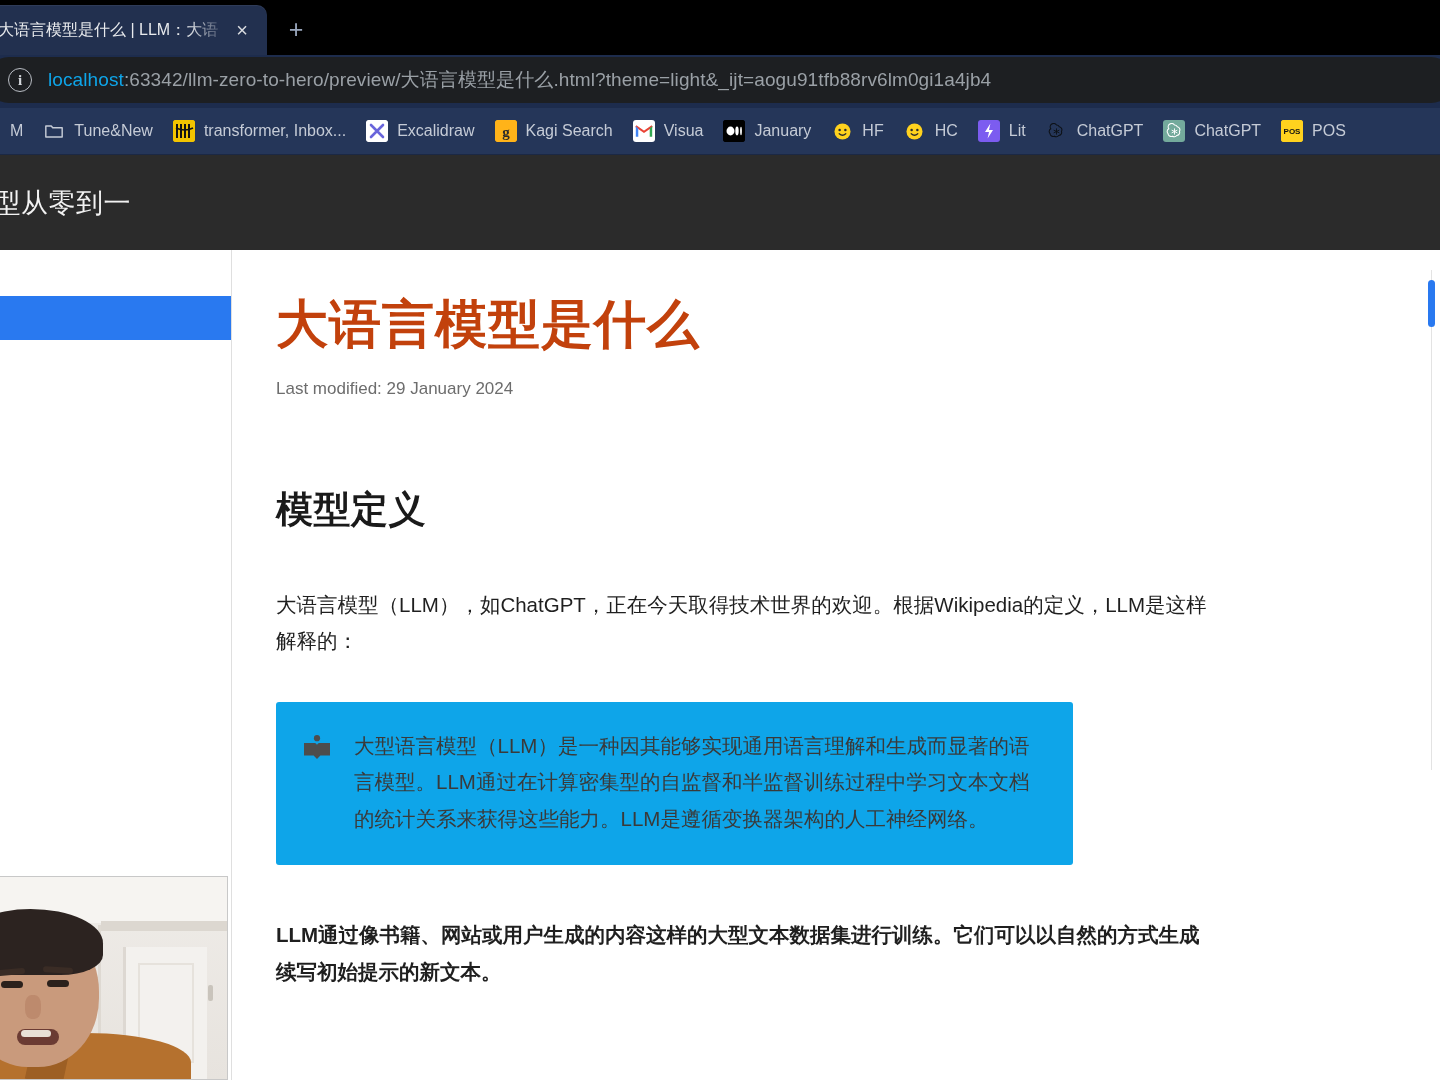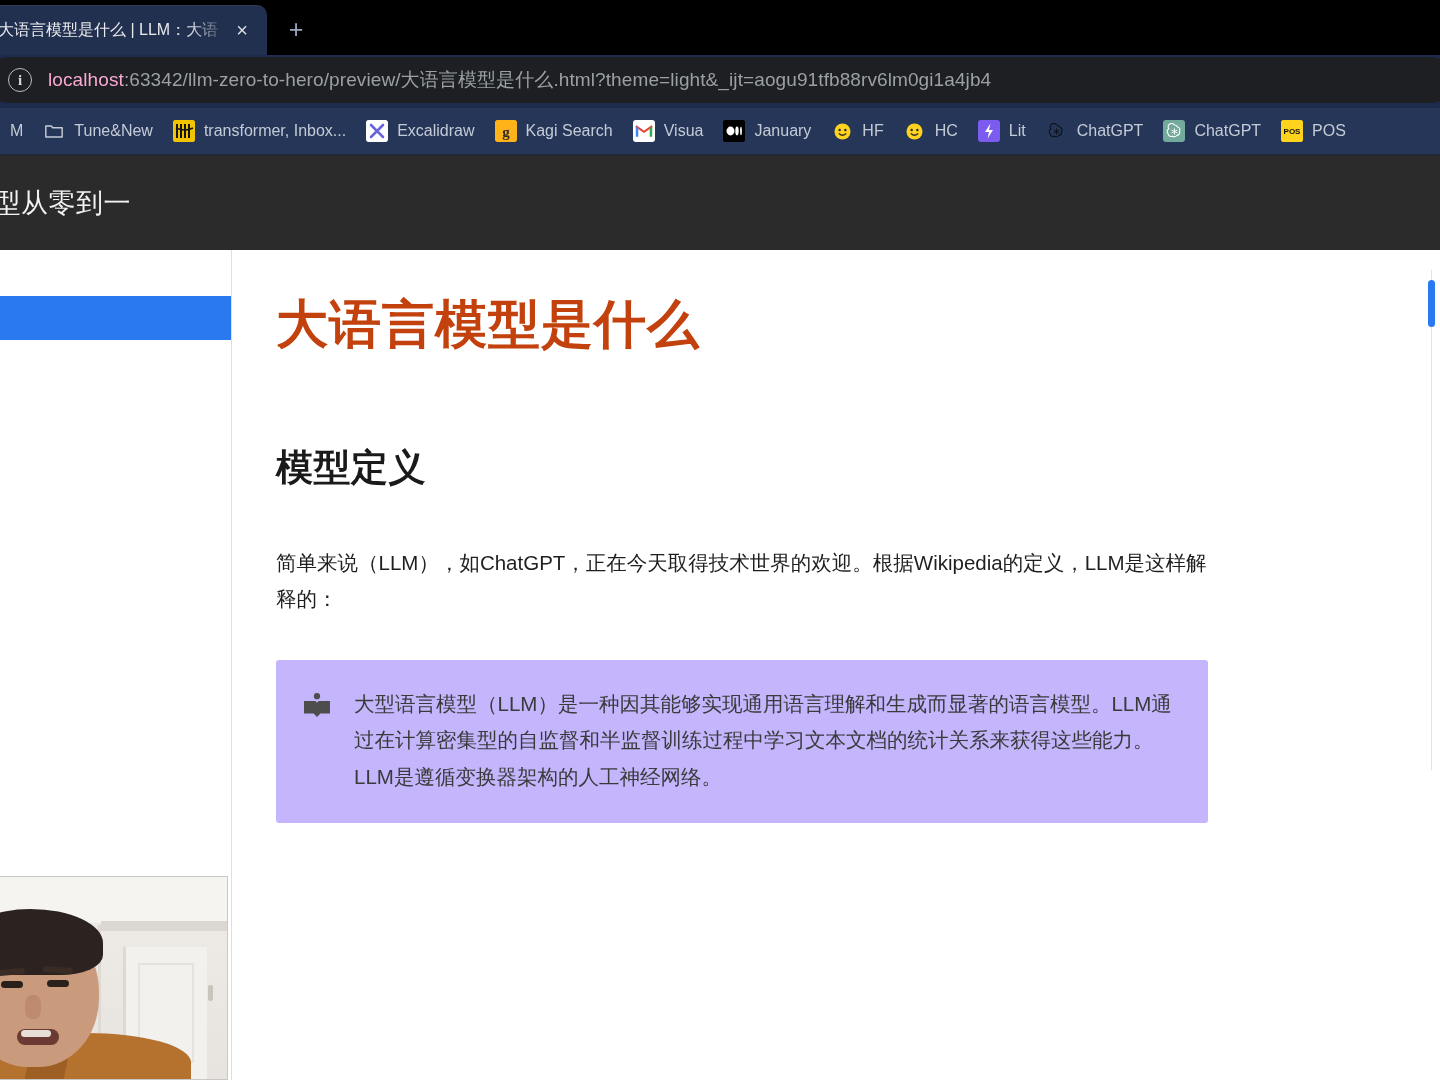--- a/index.html
+++ b/index.html
@@ -69,21 +69,21 @@
     width: 24px; height: 24px; flex: 0 0 auto;
     border: 1.8px solid #b9bdc4;
     border-radius: 50%;
     color: #d3d6db;
     font-size: 15px; font-weight: 700;
     display: flex; align-items: center; justify-content: center;
     font-family: "Liberation Serif", serif;
     margin-right: 16px;
   }
   .url { font-size: 19px; color: #9aa0a6; white-space: nowrap; letter-spacing: 0.1px; }
-  .url .host { color: #f9a8d4; font-weight: 500; }
+  .url .host { color: #0ea5e9; font-weight: 500; }
 
   .bookmarks {
     height: 47px;
     background: #253659;
     display: flex; align-items: center;
     padding-left: 0px;
     border-bottom: 1px solid #1b2844;
     overflow: hidden;
   }
   .bm {
@@ -187,25 +187,25 @@
   p.para {
     margin-top: 52px;
     font-size: 20.5px;
     line-height: 1.78;
     color: #1f1f1f;
   }
   p.para.bold { font-weight: 700; }
 
   .quote {
     margin-top: 42px;
-    background: #c4b5fd;
+    background: #0ea5e9;
     border-radius: 3px;
     display: flex;
     padding: 26px 32px 28px 26px;
-    width: 932px;
+    width: 797px;
   }
   .quote .book-icon {
     flex: 0 0 auto;
     width: 30px; height: 30px;
     margin-right: 22px;
     margin-top: 6px;
   }
   .quote .qtext {
     font-size: 20.5px;
     line-height: 1.78;
@@ -433,37 +433,39 @@
 
       <div class="sidebar">
         <div class="side-item active">
           
         </div>
       </div>
 
       <div class="content">
         <div class="content-inner">
           <h1 class="doc-title">大语言模型是什么</h1>
+          <div class="lastmod">Last modified: 29 January 2024</div>
 
           <h2 class="sect">模型定义</h2>
 
-          <p class="para">简单来说（LLM），如ChatGPT，正在今天取得技术世界的欢迎。根据Wikipedia的定义，LLM是这样解释的：</p>
+          <p class="para">大语言模型（LLM），如ChatGPT，正在今天取得技术世界的欢迎。根据Wikipedia的定义，LLM是这样解释的：</p>
 
           <div class="quote">
             <span class="book-icon">
               <svg viewBox="0 0 30 30" width="30" height="30" aria-hidden="true">
                 <circle cx="15" cy="4.2" r="3.1" fill="#4d4d4d"></circle>
                 <path d="M2 9 h10.6 c1.4 0 2.4 1.1 2.4 2.4 V25 l-3.4 -3.4 H2 Z" fill="#4d4d4d"></path>
                 <path d="M28 9 h-10.6 c-1.4 0 -2.4 1.1 -2.4 2.4 V25 l3.4 -3.4 H28 Z" fill="#4d4d4d"></path>
               </svg>
             </span>
             <div class="qtext">大型语言模型（LLM）是一种因其能够实现通用语言理解和生成而显著的语言模型。LLM通过在计算密集型的自监督和半监督训练过程中学习文本文档的统计关系来获得这些能力。LLM是遵循变换器架构的人工神经网络。</div>
           </div>
 
 
+          <p class="para bold">LLM通过像书籍、网站或用户生成的内容这样的大型文本数据集进行训练。它们可以以自然的方式生成续写初始提示的新文本。</p>
 
         </div>
 
         <div class="scrollbar-track">
           <div class="scrollbar-line"></div>
           <div class="scrollbar-thumb"></div>
         </div>
       </div>
 
       <div class="webcam">

